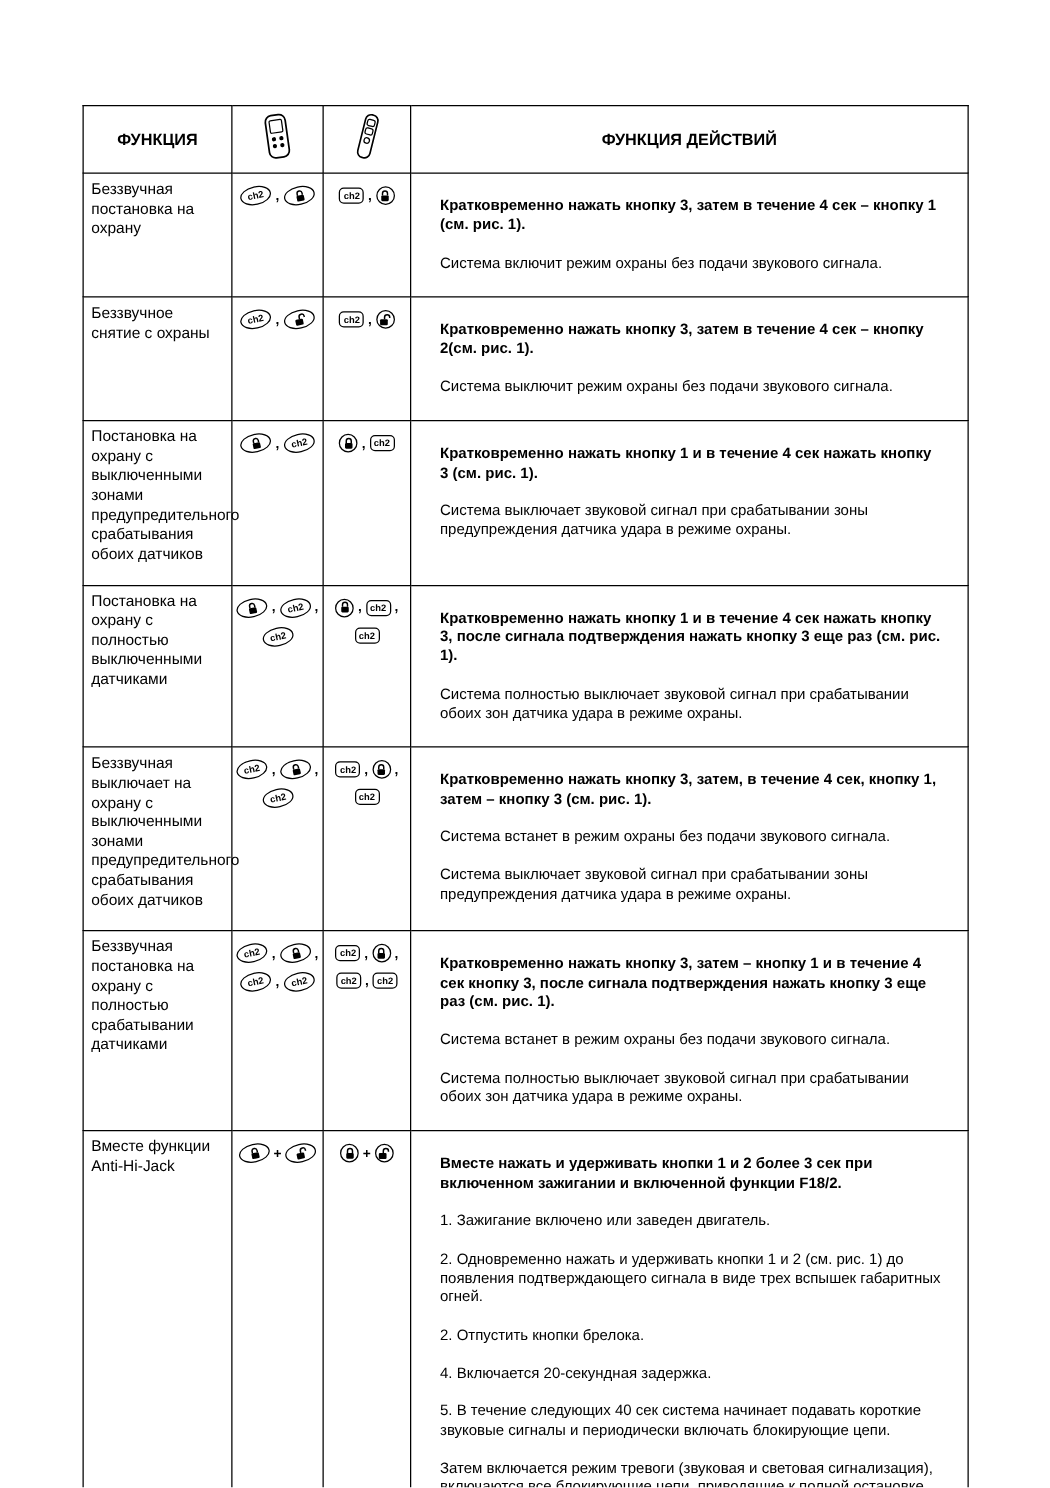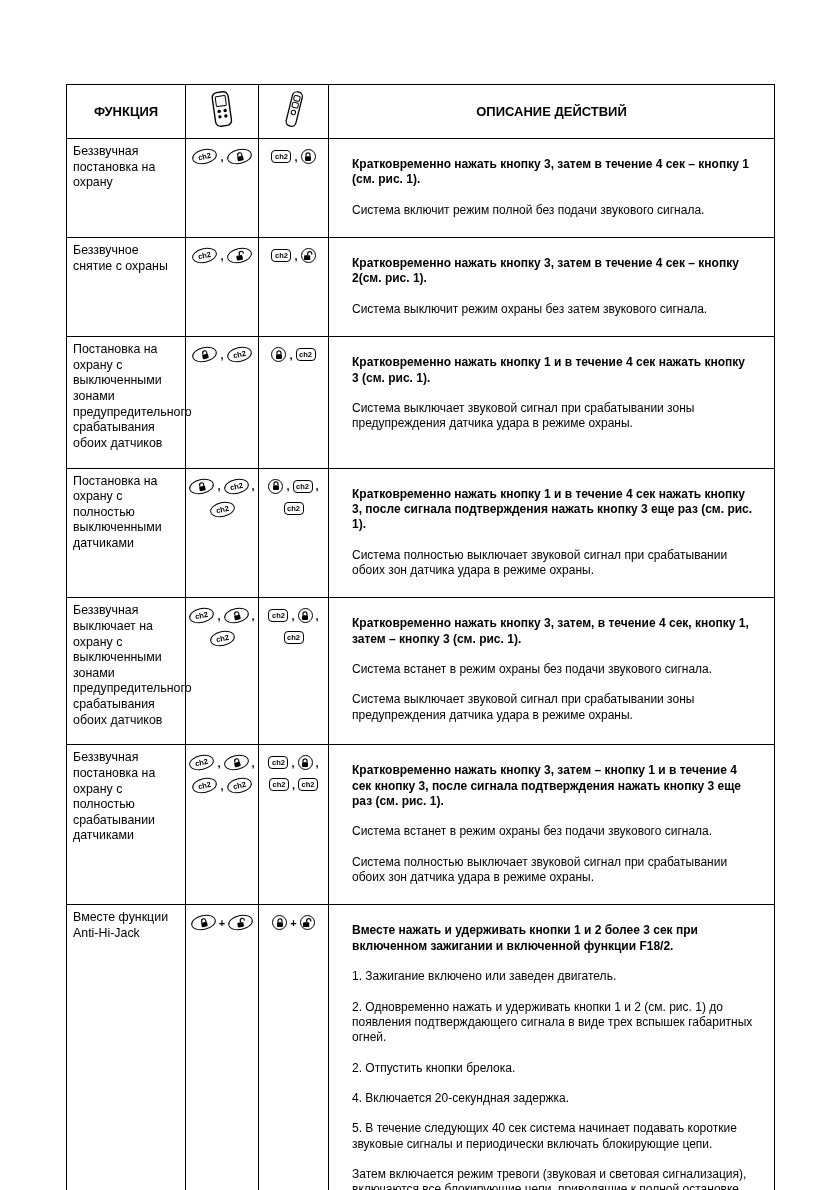--- a/index.html
+++ b/index.html
@@ -69,21 +69,21 @@
         <th>
           <svg width="28" height="42" viewBox="0 0 28 42">
             <g transform="rotate(14 14 21)" fill="none" stroke="#000">
               <rect x="9" y="2.5" width="10" height="35" rx="4.5" stroke-width="1.3"></rect>
               <rect x="11" y="6.5" width="6" height="5" rx="1.5" stroke-width="1"></rect>
               <rect x="11" y="13.5" width="6" height="5" rx="1.5" stroke-width="1"></rect>
               <circle cx="14" cy="23.5" r="2.2" stroke-width="1"></circle>
             </g>
           </svg>
         </th>
-        <th>ОПИСАНИЕ ДЕЙСТВИЙ</th>
+        <th>ФУНКЦИЯ ДЕЙСТВИЙ</th>
       </tr>
     </thead>
     <tbody id="rows">
         <tr>
           <td class="fn">Беззвучная постановка на охрану</td>
           <td class="icons-cell">
             <div class="iconline">
               <span class="btn oval">ch2</span>
               <span class="sep">,</span>
               <span class="btn oval">
@@ -101,21 +101,21 @@
               <span class="btn circle">
                 <svg width="10" height="12" viewBox="0 0 12 14">
                   <path d="M3.6 6.2 V4.4 a2.4 2.4 0 0 1 4.8 0 V6.2" fill="none" stroke="#000" stroke-width="1.4"></path>
                   <rect x="2.4" y="6.2" width="7.2" height="5.6" rx="1.1" fill="#000"></rect>
                 </svg>
               </span>
             </div>
           </td>
           <td class="desc">
             <p class="bold">Кратковременно нажать кнопку 3, затем в течение 4 сек – кнопку 1 (см. рис. 1).</p>
-            <p class="">Система включит режим полной без подачи звукового сигнала.</p>
+            <p class="">Система включит режим охраны без подачи звукового сигнала.</p>
           </td>
         </tr>
         <tr>
           <td class="fn">Беззвучное снятие с охраны</td>
           <td class="icons-cell">
             <div class="iconline">
               <span class="btn oval">ch2</span>
               <span class="sep">,</span>
               <span class="btn oval">
                 <svg width="12" height="12" viewBox="0 0 14 14">
@@ -132,21 +132,21 @@
               <span class="btn circle">
                 <svg width="12" height="12" viewBox="0 0 14 14">
                   <path d="M6.6 6.2 V4.4 a2.4 2.4 0 0 1 4.8 0 V5.2" fill="none" stroke="#000" stroke-width="1.4"></path>
                   <rect x="2.4" y="6.2" width="7.2" height="5.6" rx="1.1" fill="#000"></rect>
                 </svg>
               </span>
             </div>
           </td>
           <td class="desc">
             <p class="bold">Кратковременно нажать кнопку 3, затем в течение 4 сек – кнопку 2(см. рис. 1).</p>
-            <p class="">Система выключит режим охраны без затем звукового сигнала.</p>
+            <p class="">Система выключит режим охраны без подачи звукового сигнала.</p>
           </td>
         </tr>
         <tr>
           <td class="fn">Постановка на охрану с выключенными зонами предупредительного срабатывания обоих датчиков</td>
           <td class="icons-cell">
             <div class="iconline">
               <span class="btn oval">
                 <svg width="10" height="12" viewBox="0 0 12 14">
                   <path d="M3.6 6.2 V4.4 a2.4 2.4 0 0 1 4.8 0 V6.2" fill="none" stroke="#000" stroke-width="1.4"></path>
                   <rect x="2.4" y="6.2" width="7.2" height="5.6" rx="1.1" fill="#000"></rect>

